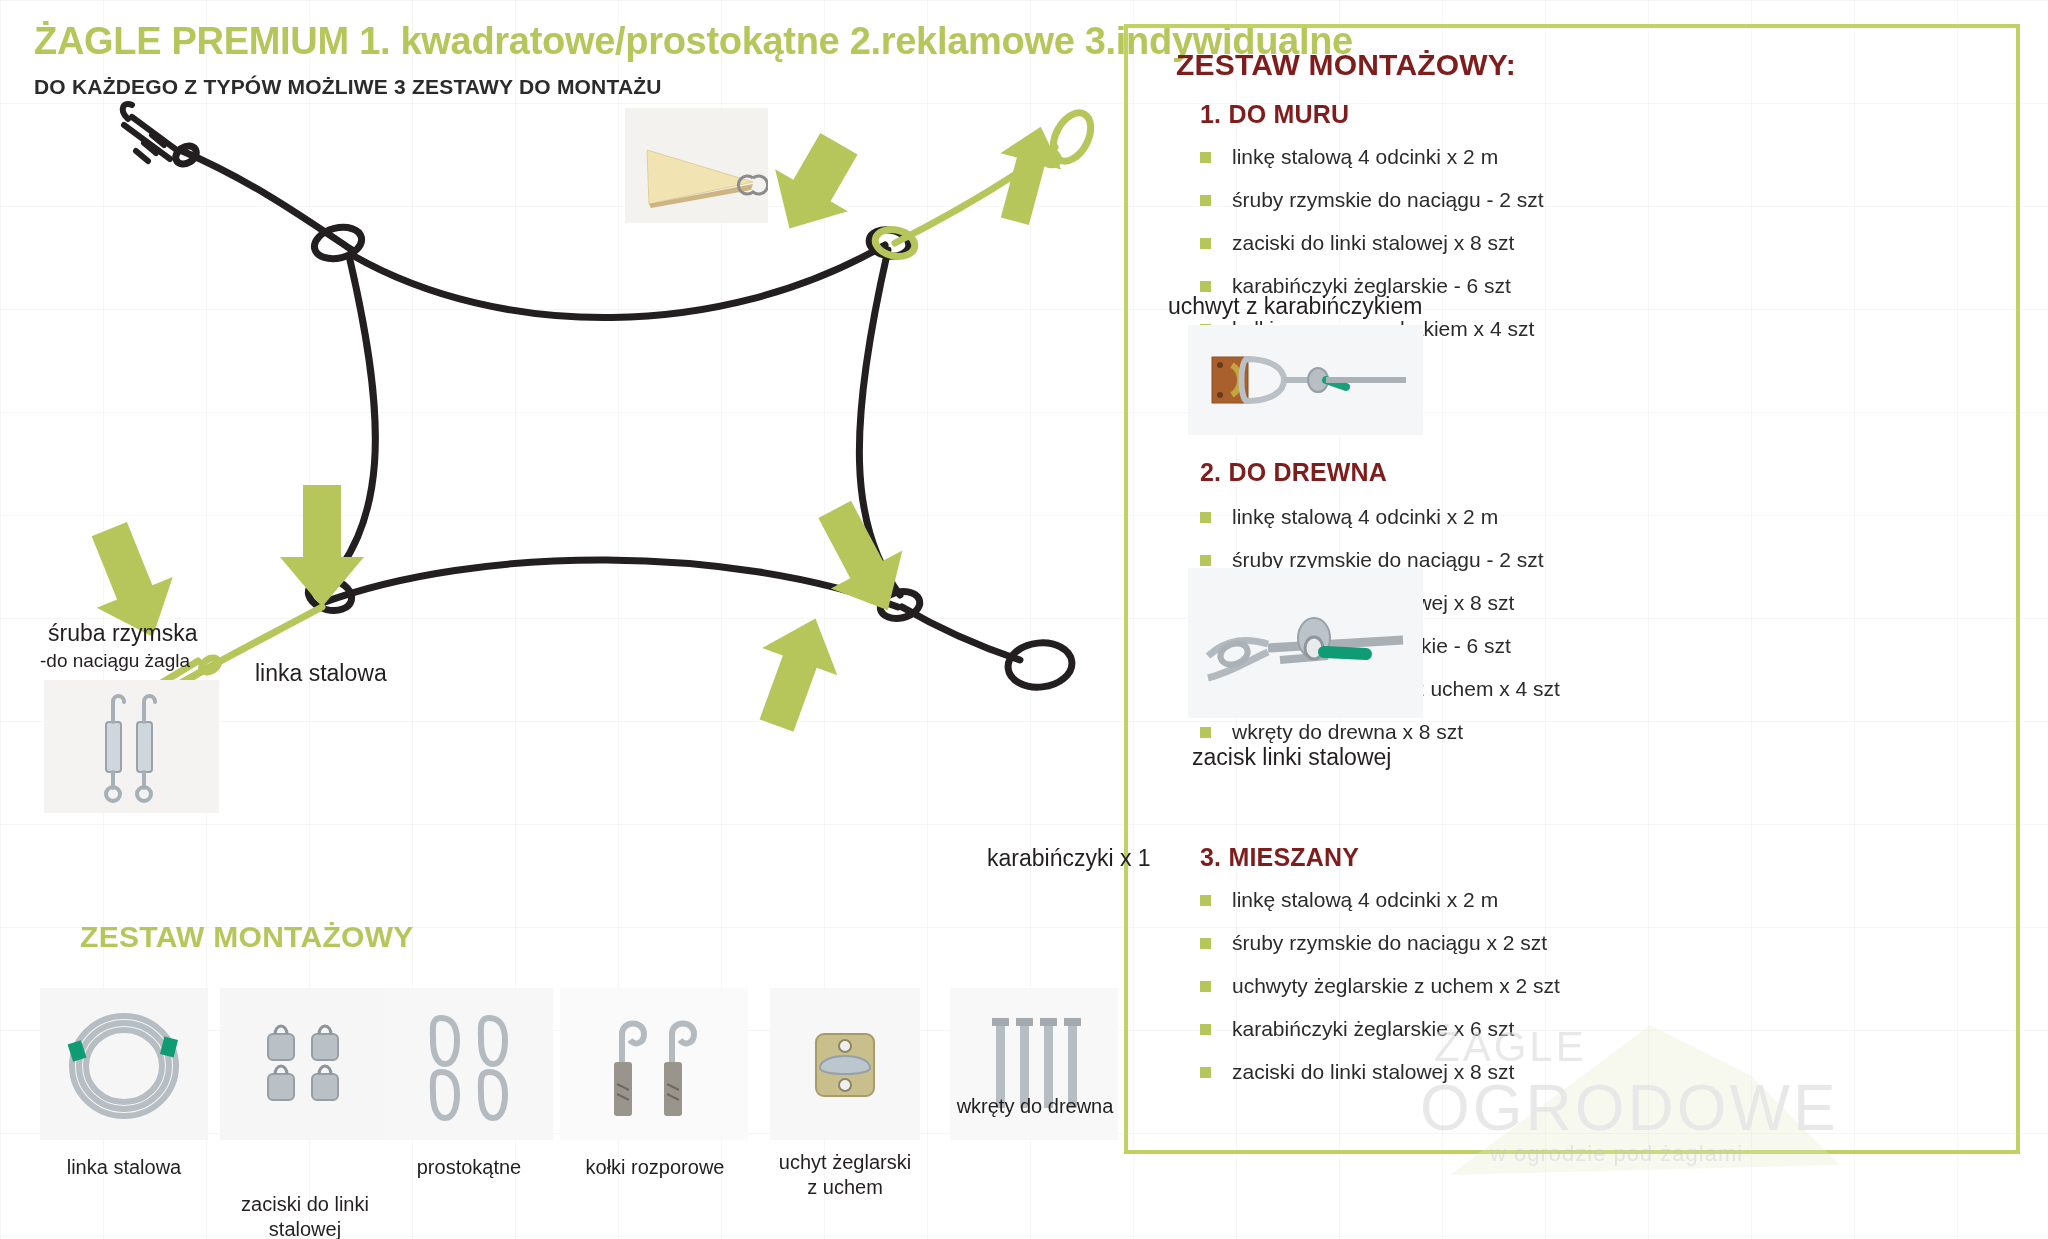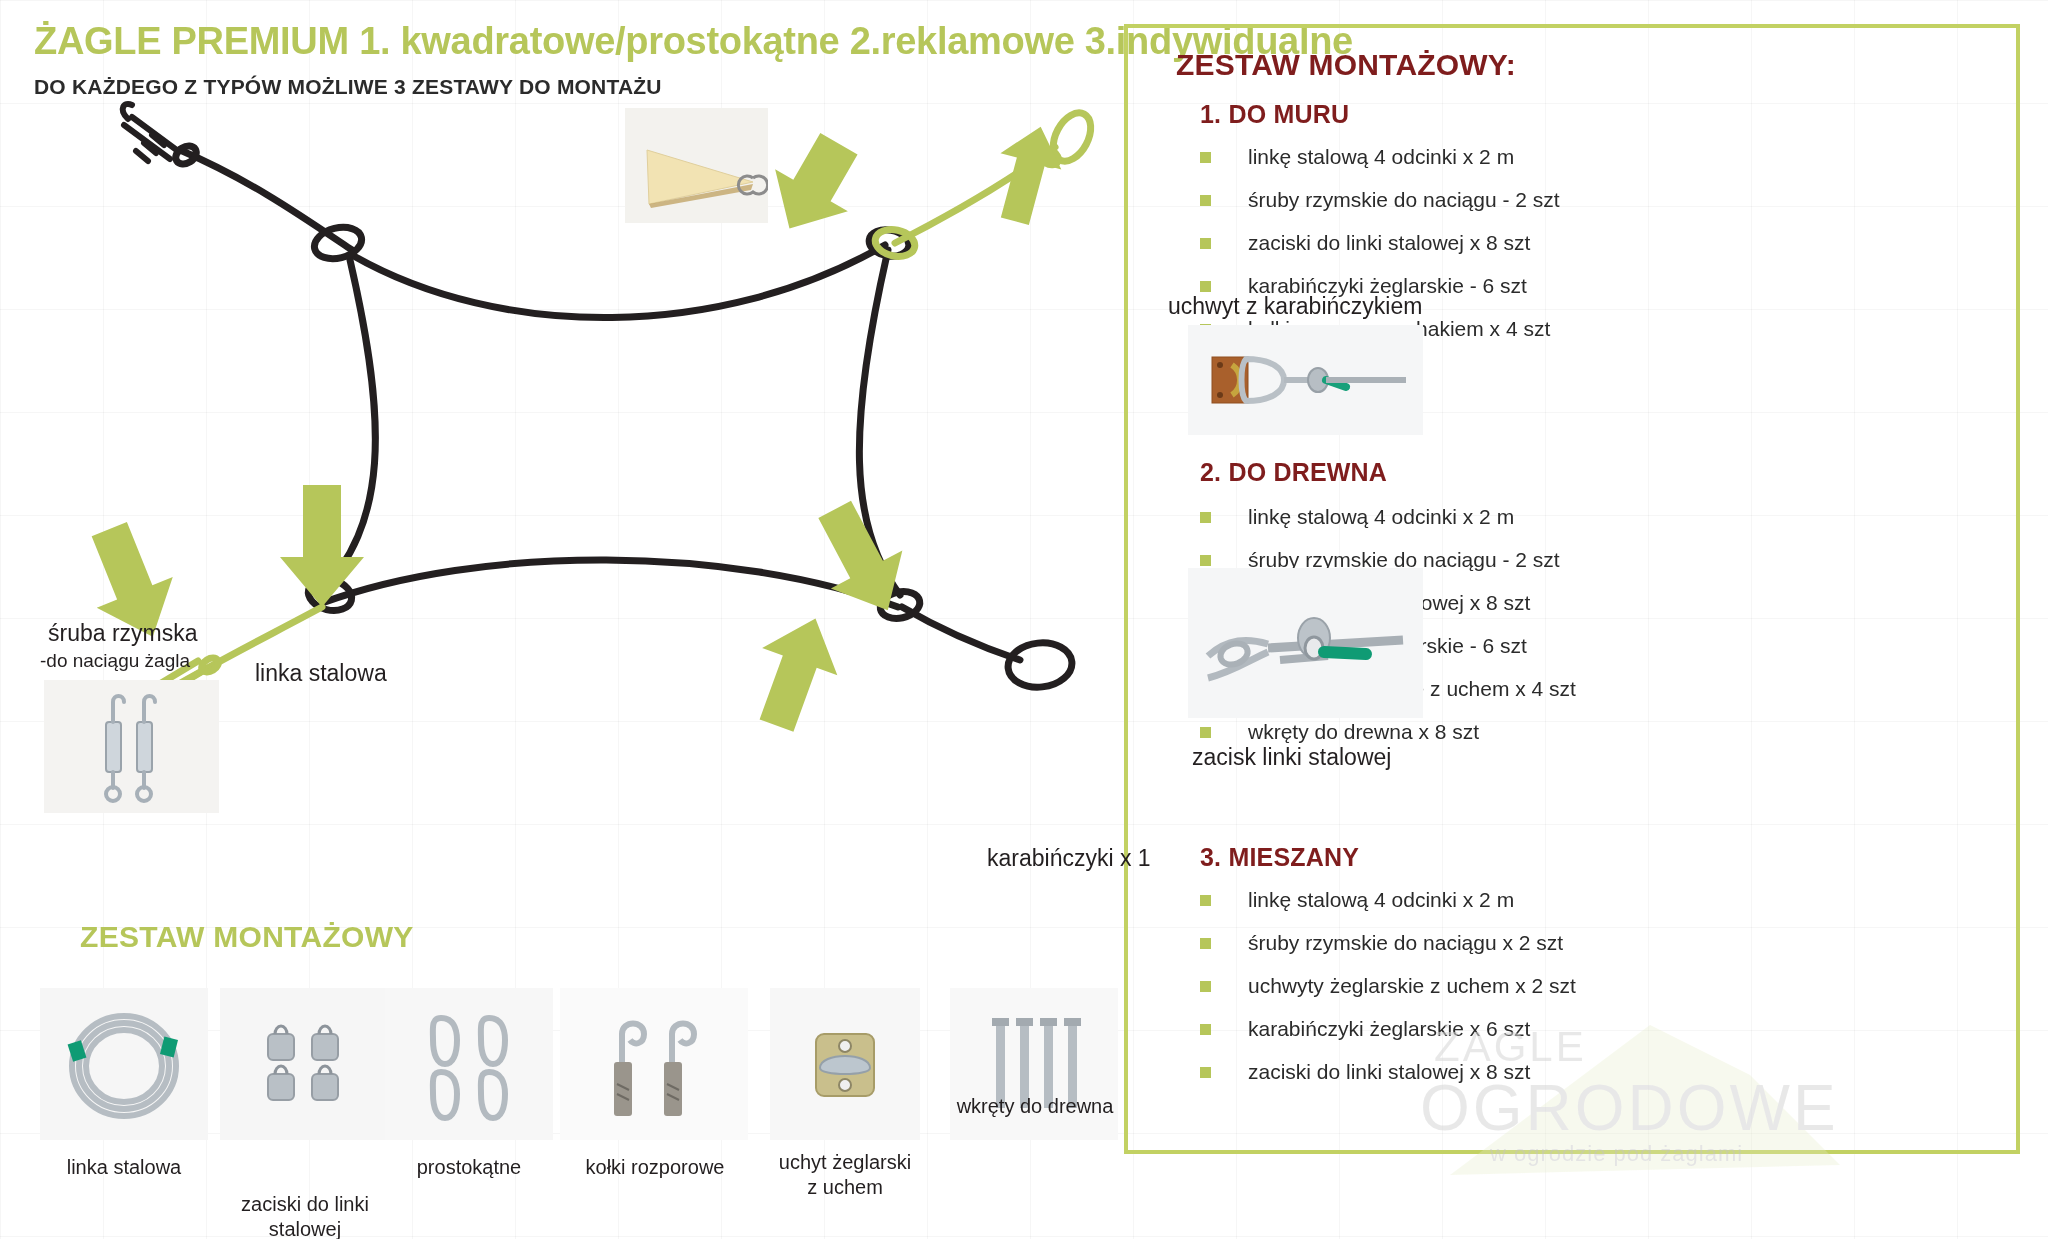--- a/index.html
+++ b/index.html
@@ -39,21 +39,21 @@
   }
   #panel-title{
     left:1176px;top:48px;
     font-size:30px;font-weight:bold;color:#7f1d1d;letter-spacing:0.2px;
   }
   .sec-head{
     font-size:25px;font-weight:bold;color:#7f1d1d;letter-spacing:0.2px;
   }
   .kit-list{list-style:none;margin:0;padding:0;}
   .kit-list li{
-    position:relative;padding-left:48px;margin-bottom:20px;
+    position:relative;padding-left:32px;margin-bottom:20px;
     font-size:21px;color:#2b2b2b;line-height:1.1;white-space:nowrap;
   }
   .kit-list li .bullet{
     position:absolute;left:0;top:7px;width:11px;height:11px;background:#b6c65a;
   }
 
   
   .lbl{font-size:21px;color:#231f20;line-height:1.15;}
   .lbl.big{font-size:23px;}
   .lbl.small{font-size:19px;}

